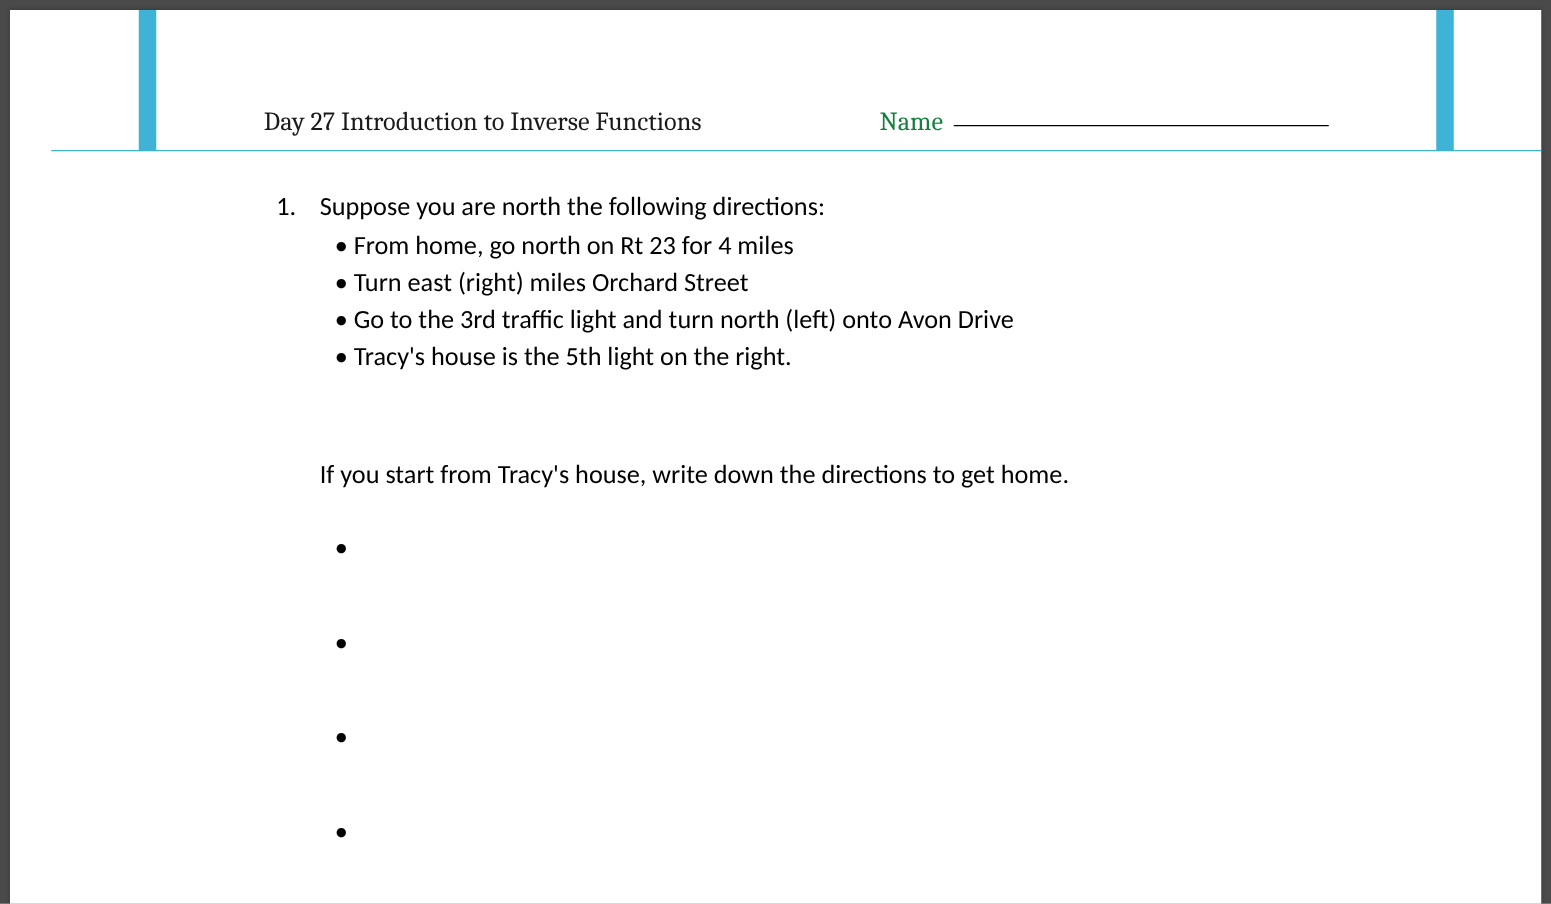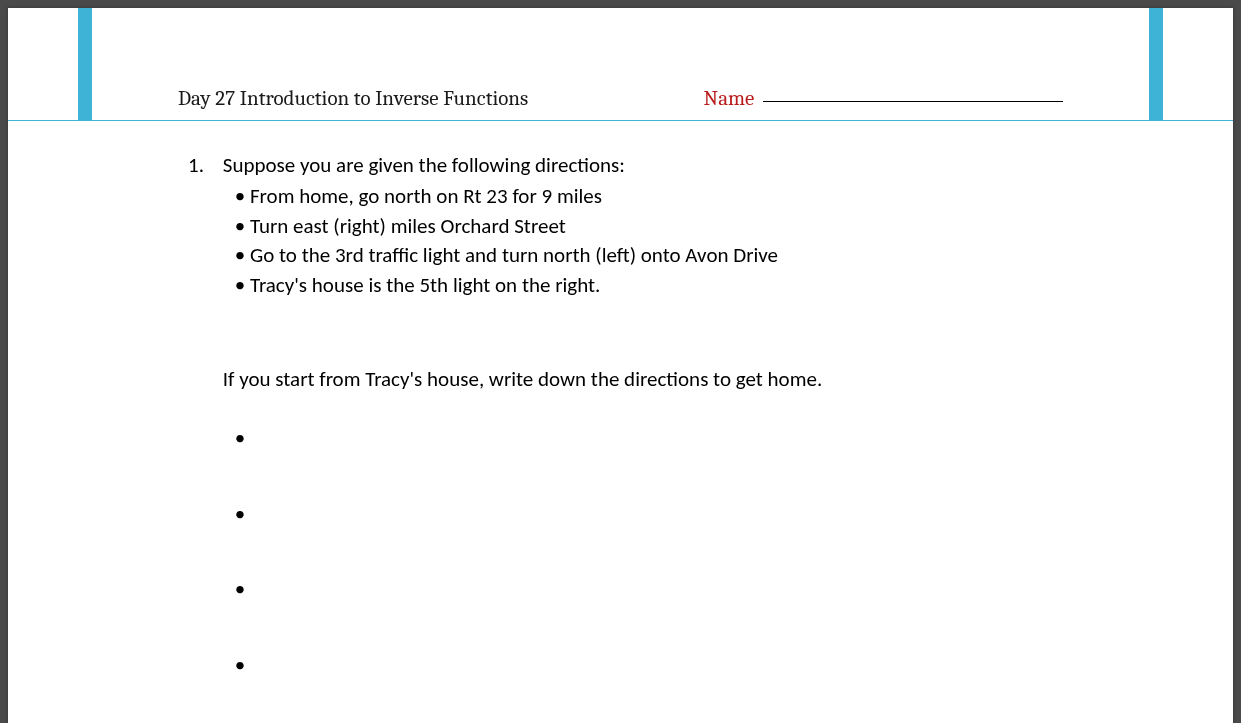--- a/index.html
+++ b/index.html
@@ -11,20 +11,21 @@
       background: #4a4a4a;
       font-family: Cambria, Georgia, 'Times New Roman', serif;
       padding: 8px 8px 0 8px;
     }
     .page {
       background: #ffffff;
       width: 100%;
       min-height: 715px;
       position: relative;
       box-shadow: 0 0 4px rgba(0,0,0,0.3);
+      padding-left: 33px;
     }
     .header-section {
       position: relative;
       padding-top: 18px;
       border-bottom: 1.5px solid #3eb3d6;
     }
     .header-row {
       display: flex;
       align-items: flex-end;
       padding: 60px 0 10px 0;
@@ -49,21 +50,21 @@
     .doc-title {
       font-family: Cambria, Georgia, serif;
       font-size: 21px;
       color: #1a1a1a;
       margin-left: 100px;
       flex: 1;
     }
     .name-field {
       font-family: Cambria, Georgia, serif;
       font-size: 21px;
-      color: #b91c1c;
+      color: #15803d;
       margin-right: 100px;
       white-space: nowrap;
     }
     .content {
       padding: 30px 170px 30px 170px;
       font-family: Calibri, Arial, sans-serif;
       font-size: 21px;
       color: #000000;
       line-height: 1.4;
     }
@@ -123,23 +124,23 @@
         <span>Name</span>
         <span class="underline-blank"></span>
       </div>
     </div>
   </div>
 
   <div class="content">
     <div>
       <span class="question-number">1.</span>
       <div class="question-body">
-        <div>Suppose you are given the following directions:</div>
+        <div>Suppose you are north the following directions:</div>
         <div class="bullet-list">
-          <div class="bullet-item">• <span>From home, go north on Rt 23 for 9 miles</span></div>
+          <div class="bullet-item">• <span>From home, go north on Rt 23 for 4 miles</span></div>
           <div class="bullet-item">• <span>Turn east (right) miles Orchard Street</span></div>
           <div class="bullet-item">• <span>Go to the 3rd traffic light and turn north (left) onto Avon Drive</span></div>
           <div class="bullet-item">• <span>Tracy's house is the 5th light on the right.</span></div>
         </div>
         <div class="prompt">If you start from Tracy's house, write down the directions to get home.</div>
         <div class="blank-bullets">
           <div class="blank-bullet">•</div>
           <div class="blank-bullet">•</div>
           <div class="blank-bullet">•</div>
           <div class="blank-bullet">•</div>

